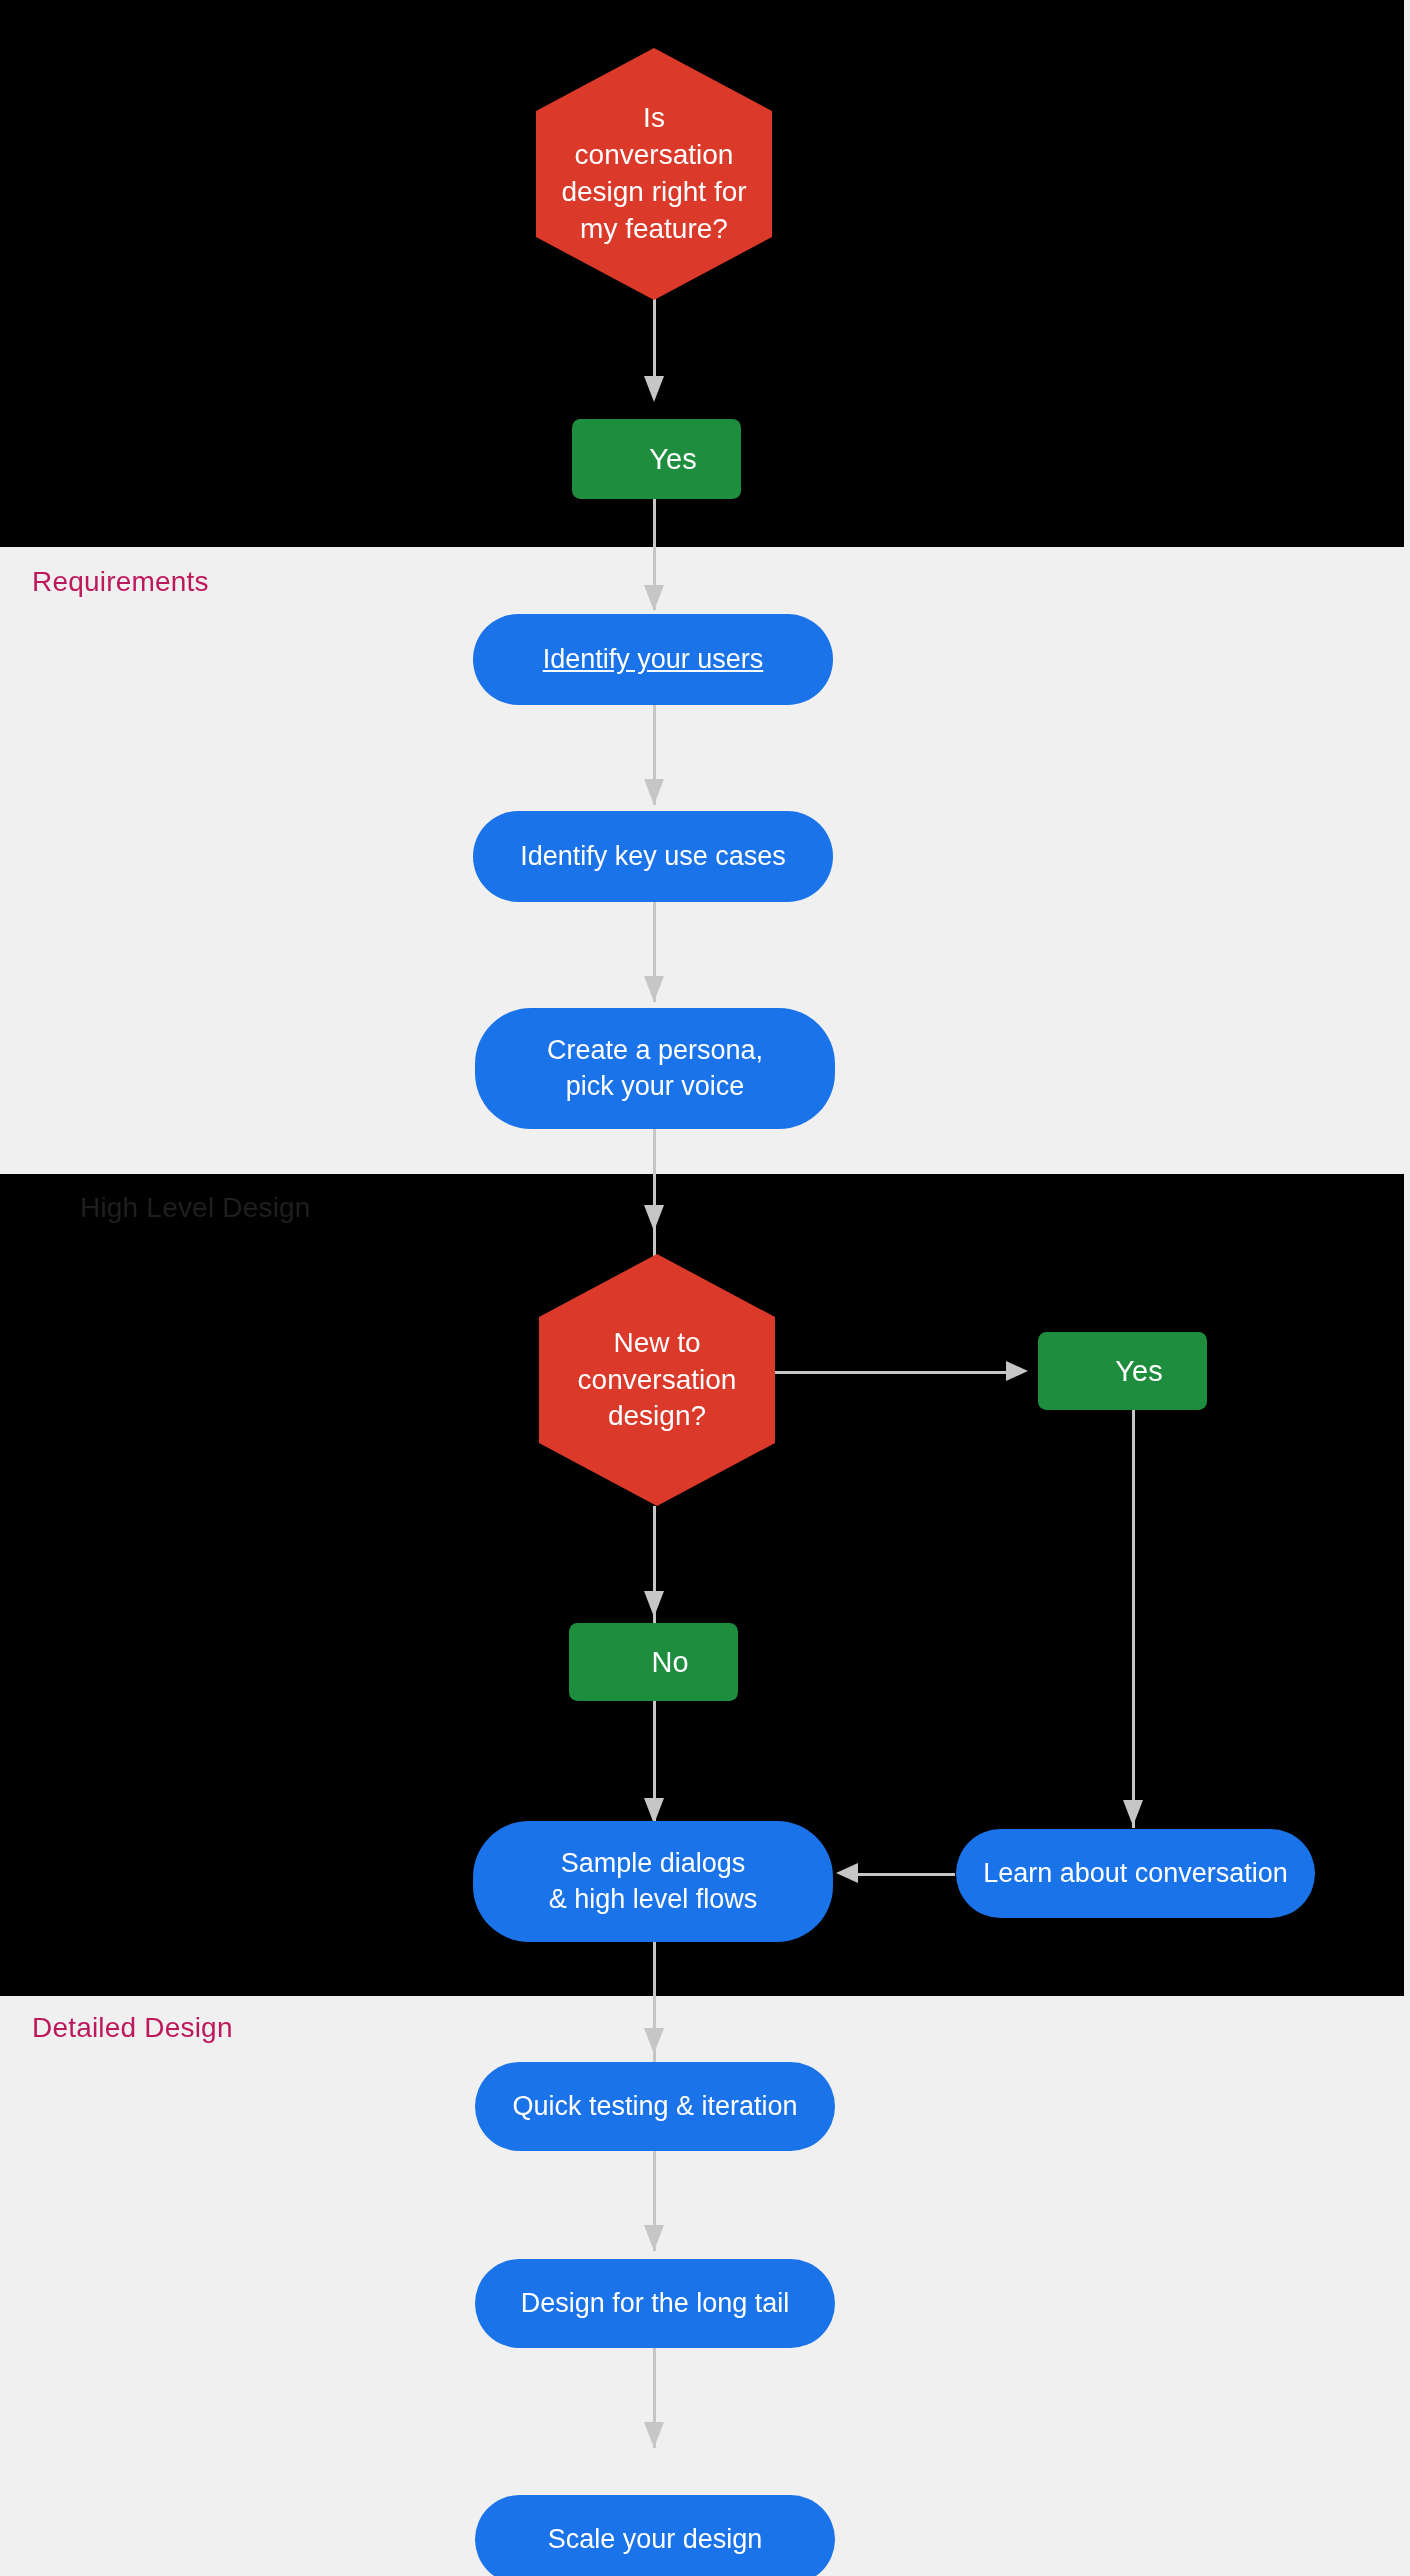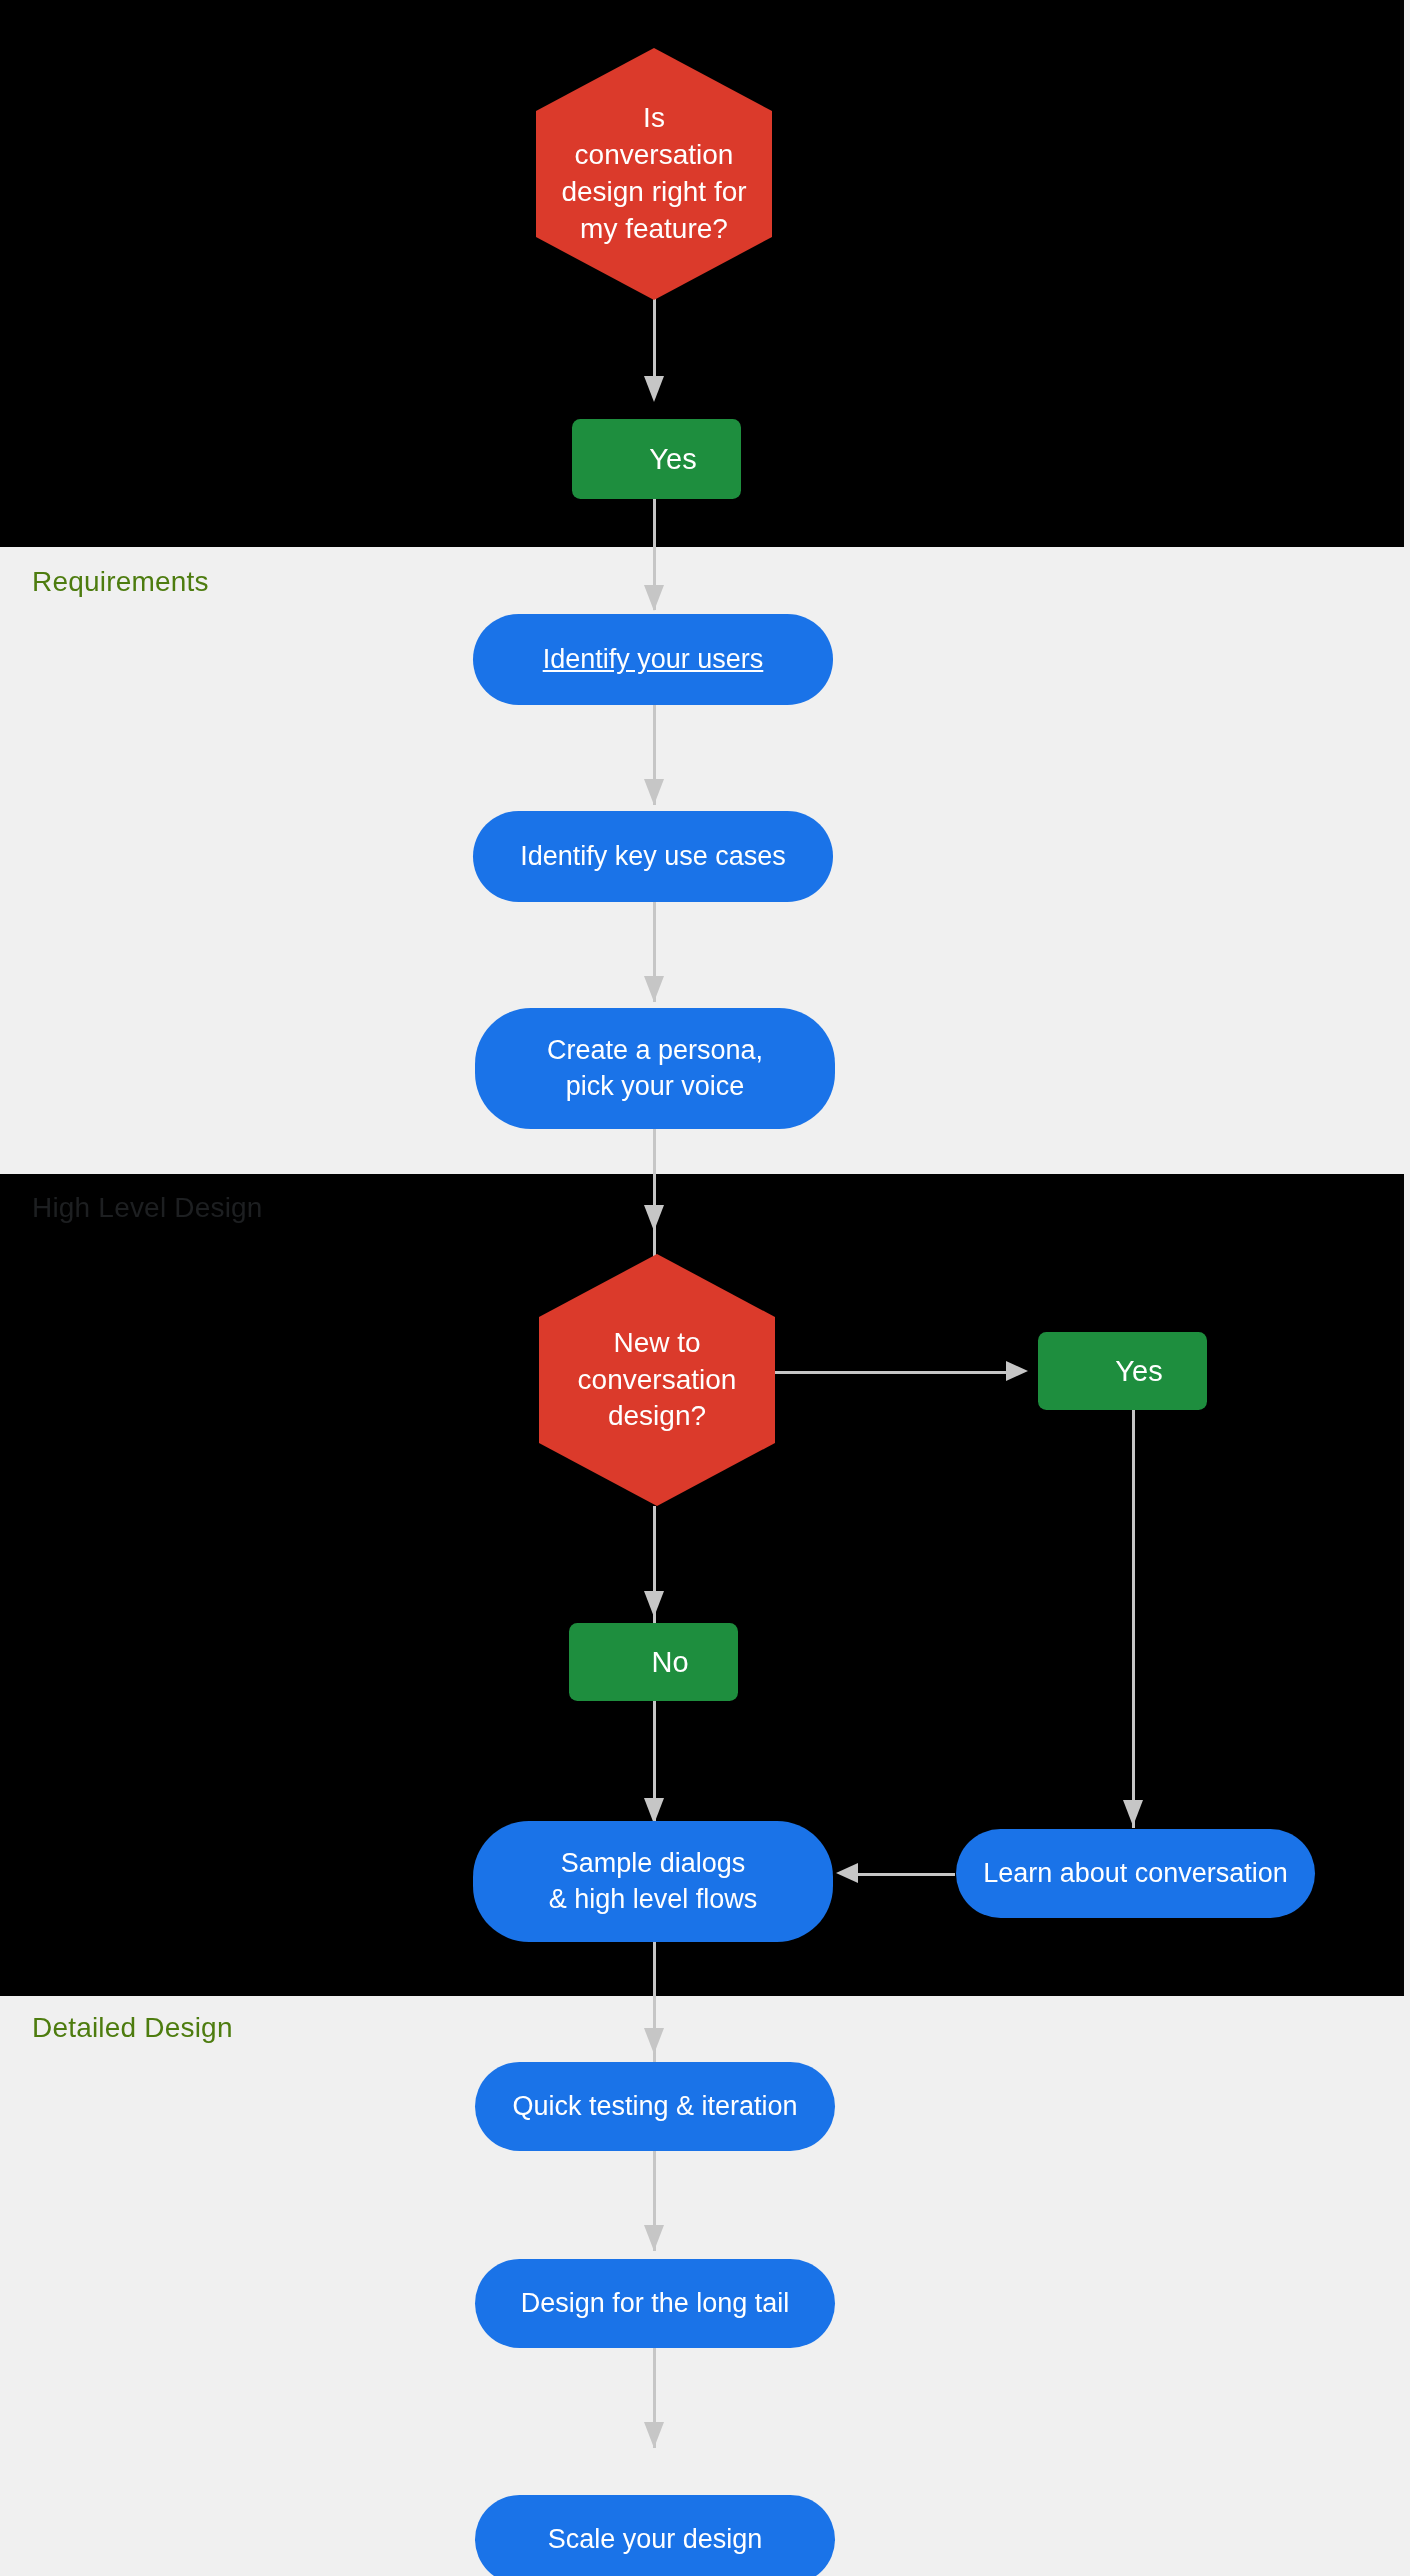--- a/index.html
+++ b/index.html
@@ -37,22 +37,22 @@
 
   
   .section-label {
     position: absolute;
     left: 32px;
     font-size: 28px;
     letter-spacing: 0.2px;
     white-space: nowrap;
     font-family: "Liberation Sans", sans-serif;
   }
-  .section-label.on-light { color: #4d7c0f; }
-  .section-label.on-dark  { color: #1d1f21; }
+  .section-label.on-light { color: #be185d; }
+  .section-label.on-dark  { color: #1d1f21; margin-left: 48px; }
 
   
   .vline {
     position: absolute;
     width: 2.8px;
     background: #c6c6c6;
   }
   .hline {
     position: absolute;
     height: 2.8px;

